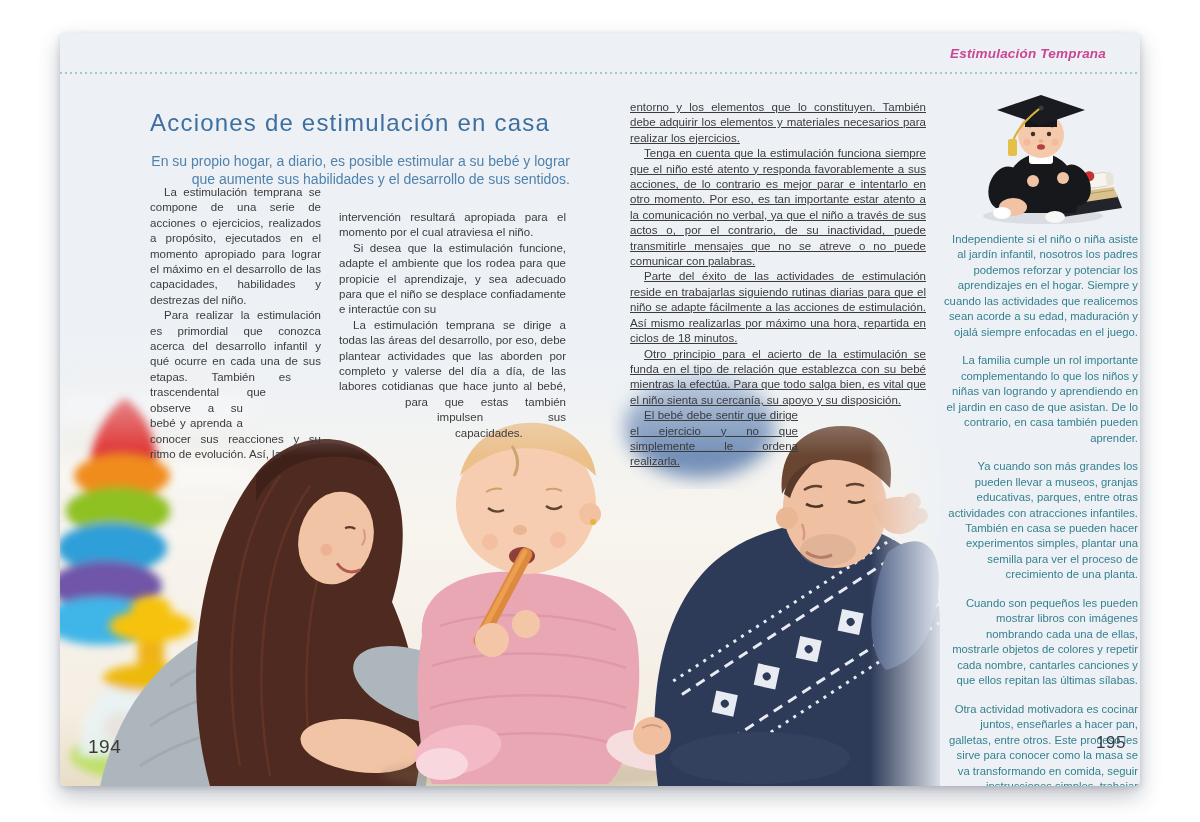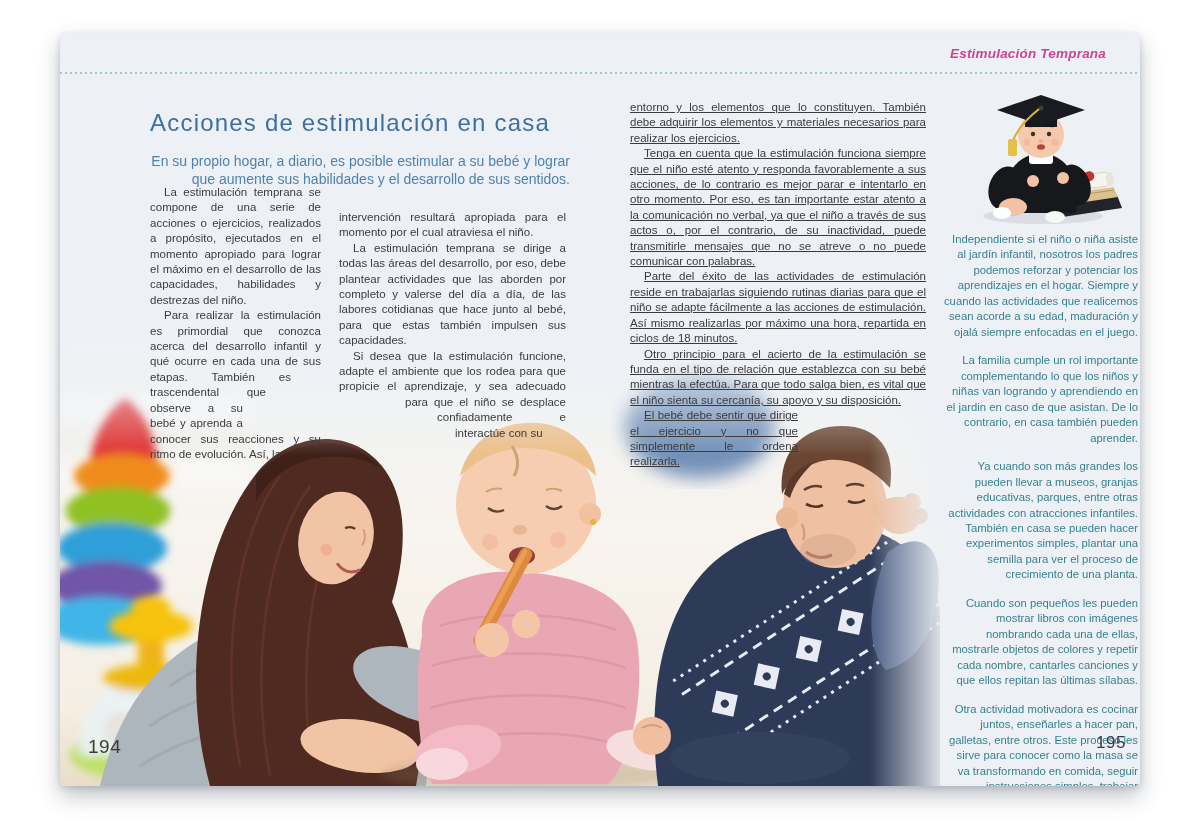--- a/index.html
+++ b/index.html
@@ -81,22 +81,22 @@
       <div class="sb sb-r w78"></div>
       <p class="ind">La estimulación temprana se compone de una serie de acciones o ejercicios, realizados a propósito, ejecutados en el momento apropiado para lograr el máximo en el desarrollo de las capacidades, habilidades y destrezas del niño.</p>
       <p class="ind">Para realizar la estimulación es primordial que conozca acerca del desarrollo infantil y qué ocurre en cada una de sus etapas. También es trascendental que observe a su bebé y aprenda a conocer sus reacciones y su ritmo de evolución. Así, la</p>
     </div>
     <div class="col2">
       <div class="sb0l"></div>
       <div class="sb sb-l w66"></div>
       <div class="sb sb-l w98"></div>
       <div class="sb sb-l w116"></div>
       <p>intervención resultará apropiada para el momento por el cual atraviesa el niño.</p>
+      <p class="ind">Si desea que la estimulación funcione, adapte el ambiente que los rodea para que propicie el aprendizaje, y sea adecuado para que el niño se desplace confiadamente e interactúe con su</p>
       <p class="ind">La estimulación temprana se dirige a todas las áreas del desarrollo, por eso, debe plantear actividades que las aborden por completo y valerse del día a día, de las labores cotidianas que hace junto al bebé, para que estas también impulsen sus capacidades.</p>
-      <p class="ind">Si desea que la estimulación funcione, adapte el ambiente que los rodea para que propicie el aprendizaje, y sea adecuado para que el niño se desplace confiadamente e interactúe con su</p>
     </div>
   </div>
 
   <div class="main-col body-text">
     <p>entorno y los elementos que lo constituyen. También debe adquirir los elementos y materiales necesarios para realizar los ejercicios.</p>
     <p class="ind">Tenga en cuenta que la estimulación funciona siempre que el niño esté atento y responda favorablemente a sus acciones, de lo contrario es mejor parar e intentarlo en otro momento. Por eso, es tan importante estar atento a la comunicación no verbal, ya que el niño a través de sus actos o, por el contrario, de su inactividad, puede transmitirle mensajes que no se atreve o no puede comunicar con palabras.</p>
     <p class="ind">Parte del éxito de las actividades de estimulación reside en trabajarlas siguiendo rutinas diarias para que el niño se adapte fácilmente a las acciones de estimulación. Así mismo realizarlas por máximo una hora, repartida en ciclos de 18 minutos.</p>
     <p class="ind">Otro principio para el acierto de la estimulación se funda en el tipo de relación que establezca con su bebé mientras la efectúa. Para que todo salga bien, es vital que el niño sienta su cercanía, su apoyo y su disposición.</p>
     <p class="ind narrow">El bebé debe sentir que dirige el ejercicio y no que simplemente le ordena realizarla.</p>
   </div>

